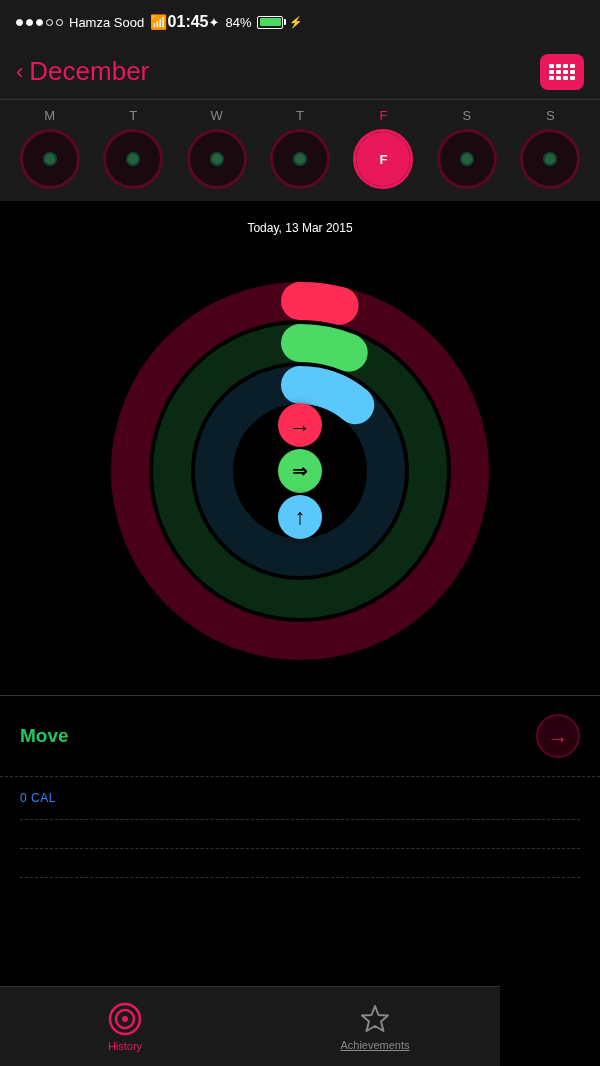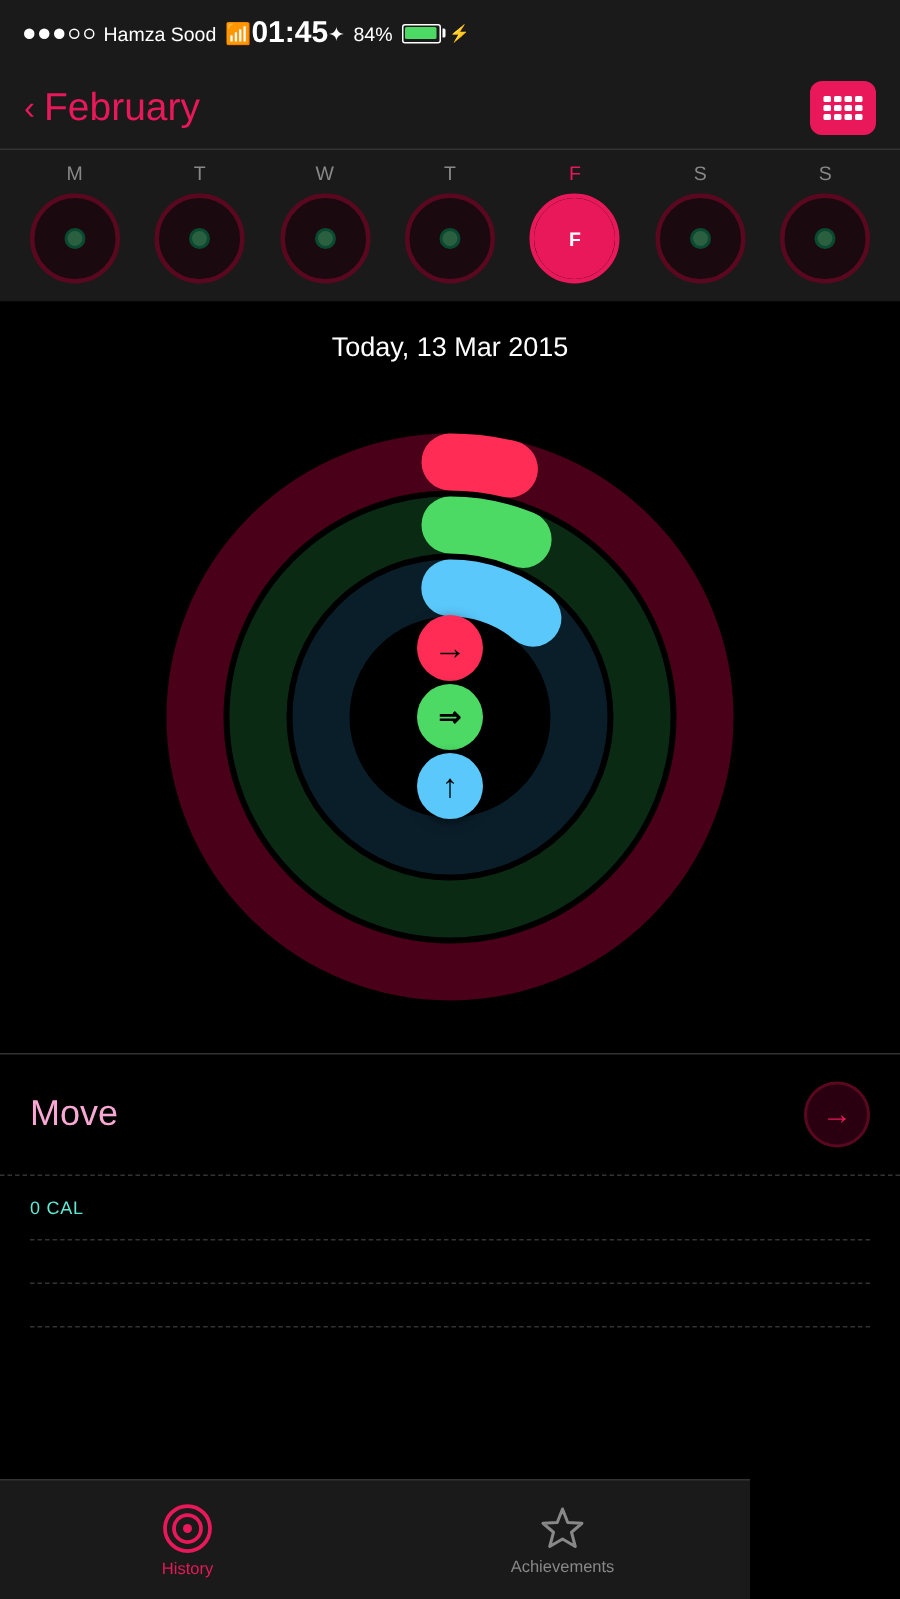--- a/index.html
+++ b/index.html
@@ -17,21 +17,21 @@
       height: 44px;
       background: #1a1a1a;
       display: flex;
       align-items: center;
       justify-content: flex-start;
       padding: 0 16px;
       color: #fff;
       font-size: 14px;
     }
     .status-left { display: flex; align-items: center; gap: 6px; }
-    .status-center { font-weight: 600; font-size: 20px; }
+    .status-center { font-weight: 600; font-size: 16px; }
     .status-right { display: flex; align-items: center; gap: 6px; }
     .signal-dots { display: flex; gap: 3px; }
     .signal-dot { width: 7px; height: 7px; border-radius: 50%; border: 1.5px solid #fff; }
     .wifi-icon { font-size: 13px; }
     .battery-icon {
       width: 26px; height: 13px; border: 1.5px solid #fff; border-radius: 2px;
       position: relative; display: inline-flex; align-items: center; padding: 1.5px;
     }
     .battery-icon::after {
       content: ''; position: absolute; right: -4px; top: 50%; transform: translateY(-50%);
@@ -124,21 +124,21 @@
     
     .main-content {
       background: #000;
       flex: 1;
     }
 
     
     .date-header {
       color: #fff;
       text-align: center;
-      font-size: 18px;
+      font-size: 12px;
       font-weight: 300;
       padding: 20px 12px 16px;
     }
 
     
     .rings-container {
       display: flex;
       justify-content: center;
       align-items: center;
       position: relative;
@@ -184,23 +184,23 @@
     
     .move-section {
       border-top: 1px solid #333;
       margin-top: 4px;
       padding: 18px 20px;
       display: flex;
       align-items: center;
       justify-content: space-between;
     }
     .move-label {
-      color: #f9a8d4;
-      font-size: 24px;
-      font-weight: 400;
+      color: #22c55e;
+      font-size: 19px;
+      font-weight: 700;
     }
     .move-arrow-btn {
       width: 44px; height: 44px;
       border-radius: 50%;
       background: #2a0010;
       border: 2px solid #5a0820;
       display: flex; align-items: center; justify-content: center;
       cursor: pointer;
     }
     .move-arrow-btn span {
@@ -209,21 +209,21 @@
     }
 
     
     .stats-area {
       padding: 0 20px;
       border-top: 1px dashed #333;
     }
     .stat-row {
       padding: 14px 0;
       border-bottom: 1px dashed #333;
-      color: #5eead4;
+      color: #3b82f6;
       font-size: 12px;
       text-transform: uppercase;
       letter-spacing: 0.5px;
     }
 
     
     .tab-bar {
       position: absolute;
       bottom: 0;
       left: 0;
@@ -239,21 +239,21 @@
       display: flex;
       flex-direction: column;
       align-items: center;
       gap: 4px;
       cursor: pointer;
     }
     .tab-label {
       font-size: 11px;
     }
     .tab-item.active .tab-label { color: #e8185a; }
-    .tab-item.inactive .tab-label { color: #888; }
+    .tab-item.inactive .tab-label { color: #888; text-decoration: underline; }
   </style>
 </head>
 <body>
 
 <div class="status-bar">
   <div class="status-left">
     <div class="signal-dots">
       <div class="signal-dot" style="background:#fff"></div>
       <div class="signal-dot" style="background:#fff"></div>
       <div class="signal-dot" style="background:#fff"></div>
@@ -270,21 +270,21 @@
     <div class="battery-icon">
       <div class="battery-fill"></div>
     </div>
     <span style="font-size:11px; color:#fff">⚡</span>
   </div>
 </div>
 
 <div class="nav-bar">
   <div class="nav-back">
     <span style="font-size:22px; margin-right:2px">‹</span>
-    <span>February</span>
+    <span>December</span>
   </div>
   <div class="nav-calendar-btn">
     <div class="calendar-grid-icon">
       <span></span>
         <span></span>
         <span></span>
         <span></span>
       <span></span>
         <span></span>
         <span></span>

